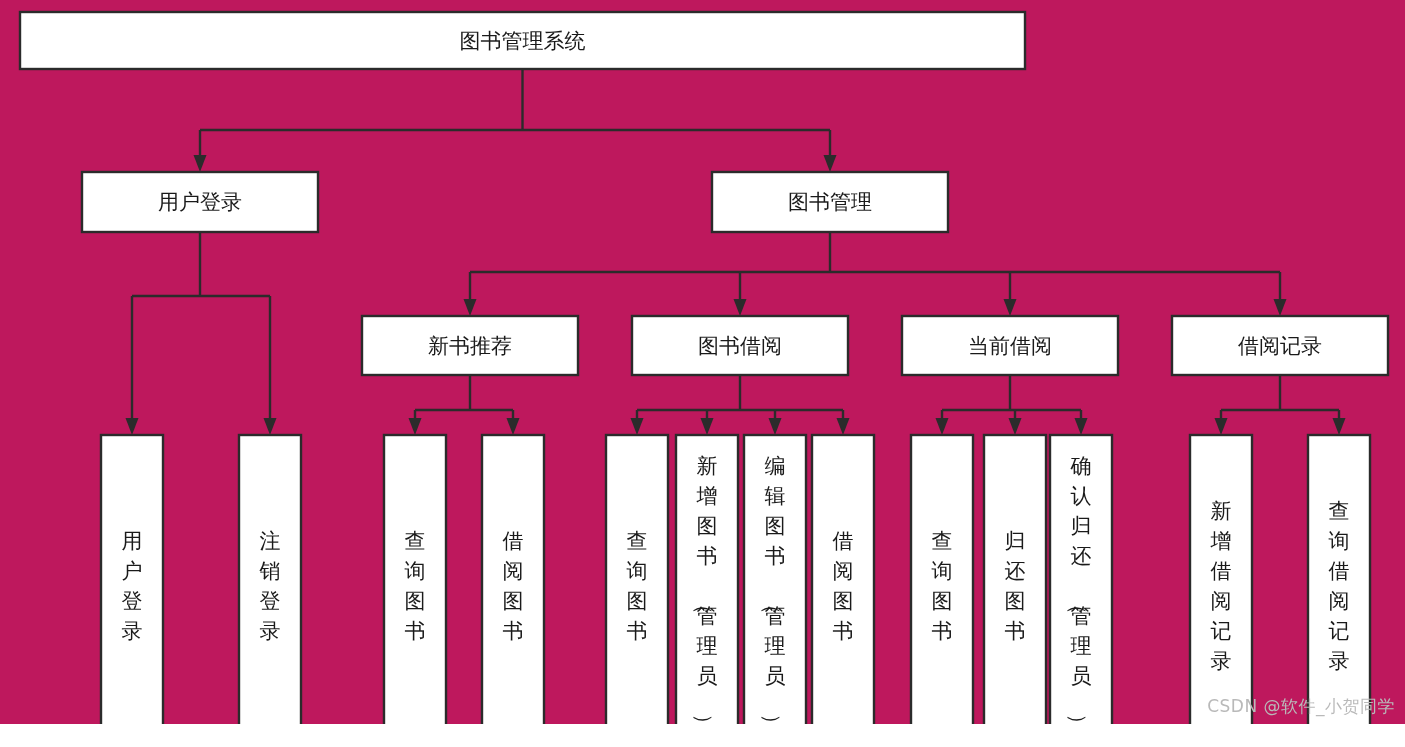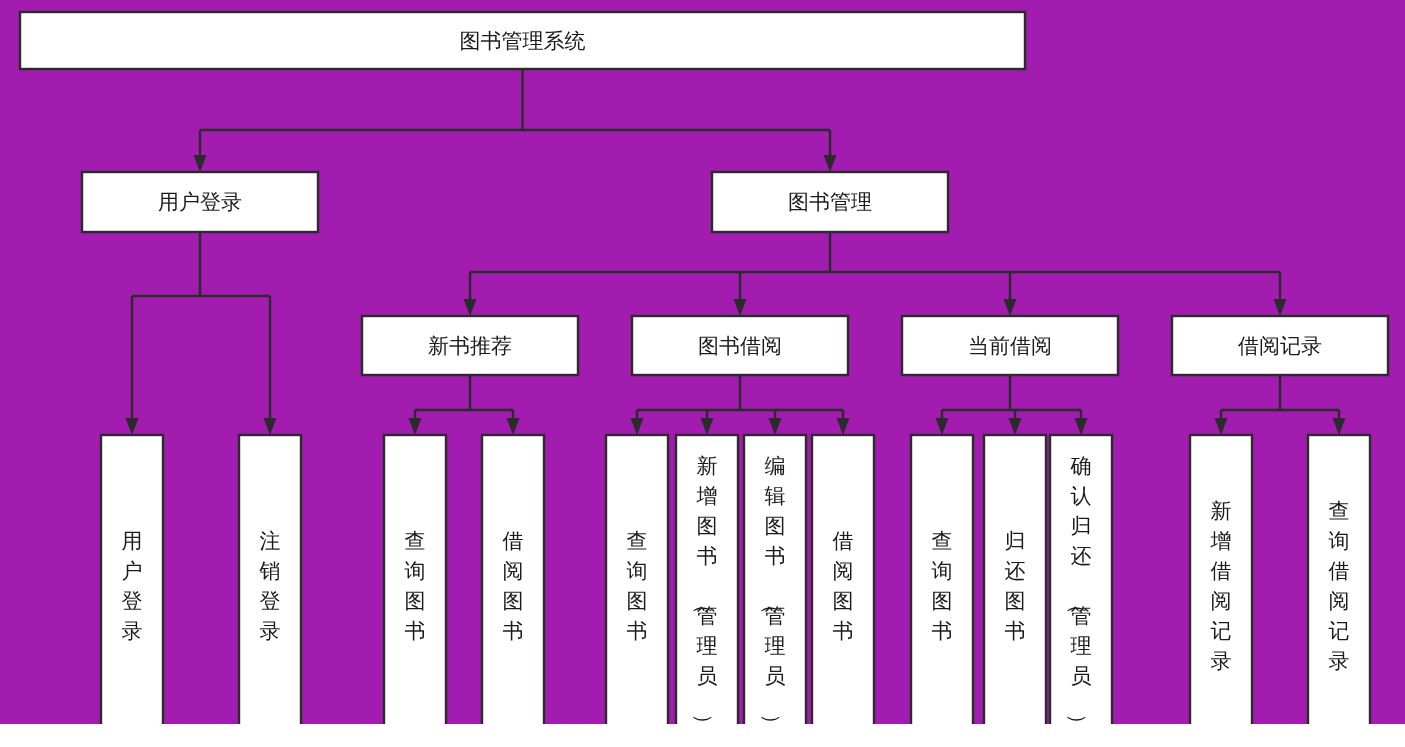--- a/index.html
+++ b/index.html
@@ -8,21 +8,21 @@
     padding: 0;
     background: #ffffff;
   }
   body {
     font-family: "DejaVu Sans", "Liberation Sans", sans-serif;
   }
   #diagram-root {
     position: relative;
     width: 1405px;
     height: 724px;
-    background: #a21caf;
+    background: #be185d;
     overflow: hidden;
   }
   svg#flow-svg {
     position: absolute;
     left: 0;
     top: 0;
     width: 1405px;
     height: 747px;
     display: block;
   }
@@ -216,13 +216,14 @@
         <g>
           <rect class="node-box" x="1190" y="435" width="62" height="300"></rect>
           <text class="node-label-v" x="1221" y="518.4"><tspan x="1221" dy="0">新</tspan><tspan x="1221" dy="30">增</tspan><tspan x="1221" dy="30">借</tspan><tspan x="1221" dy="30">阅</tspan><tspan x="1221" dy="30">记</tspan><tspan x="1221" dy="30">录</tspan></text>
         </g>
         <g>
           <rect class="node-box" x="1308" y="435" width="62" height="300"></rect>
           <text class="node-label-v" x="1339" y="518.4"><tspan x="1339" dy="0">查</tspan><tspan x="1339" dy="30">询</tspan><tspan x="1339" dy="30">借</tspan><tspan x="1339" dy="30">阅</tspan><tspan x="1339" dy="30">记</tspan><tspan x="1339" dy="30">录</tspan></text>
         </g>
       </g>
   </svg>
+  <div class="watermark-text">CSDN @软件_小贺同学</div>
 </div>
 
 </body></html>

